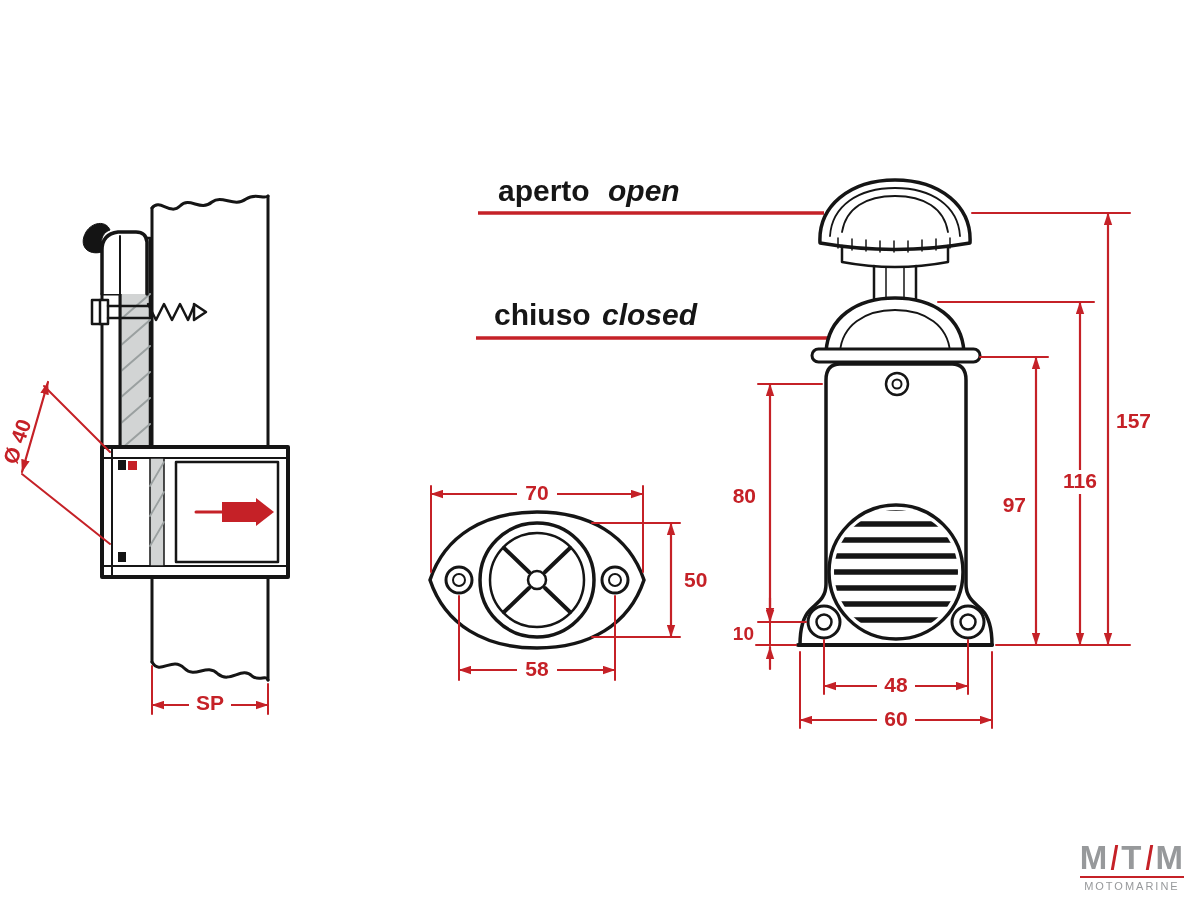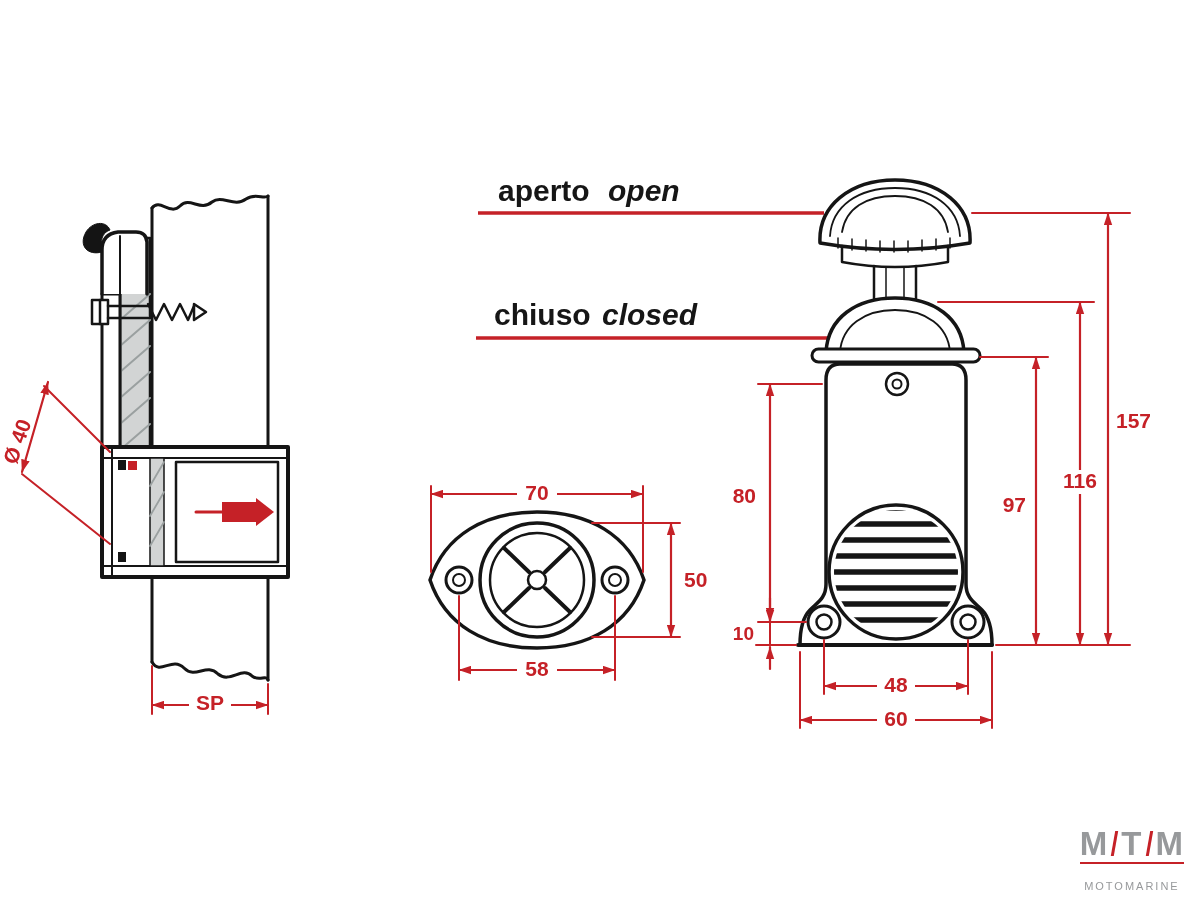--- a/index.html
+++ b/index.html
@@ -10,21 +10,21 @@
   .dim{font-family:"Liberation Sans",sans-serif;font-size:21px;font-weight:bold;fill:#c52127;}
   .dims{font-size:19px;}
   .lbl{font-family:"Liberation Sans",sans-serif;font-size:30px;font-weight:600;fill:#161616;}
   .lbli{font-style:italic;}
   .tbg{fill:#ffffff;}
   
   .logo{position:absolute;right:16px;bottom:8px;text-align:center;color:#97999b;}
   .logo-letters{display:flex;align-items:center;justify-content:center;gap:5px;
                 font-size:33px;font-weight:bold;letter-spacing:1px;line-height:1;}
   .logo-sep{width:3px;height:25px;background:#c52127;display:inline-block;transform:skewX(-10deg);}
-  .logo-sub{font-size:11px;letter-spacing:2px;margin-top:2px;border-top:2px solid #c52127;padding-top:16px;text-align:center;}
+  .logo-sub{font-size:11px;letter-spacing:2px;margin-top:2px;border-top:2px solid #c52127;padding-top:2px;text-align:center;}
 </style>
 </head>
 <body>
 
 <div class="stage">
 
 <svg width="1200" height="900" viewBox="0 0 1200 900">
   <defs>
     <marker id="arr" viewBox="0 0 12 8" refX="11.5" refY="4" markerWidth="13" markerHeight="9" orient="auto-start-reverse" markerUnits="userSpaceOnUse">
       <path d="M0,0 L12,4 L0,8 Z" fill="#c52127"></path>

